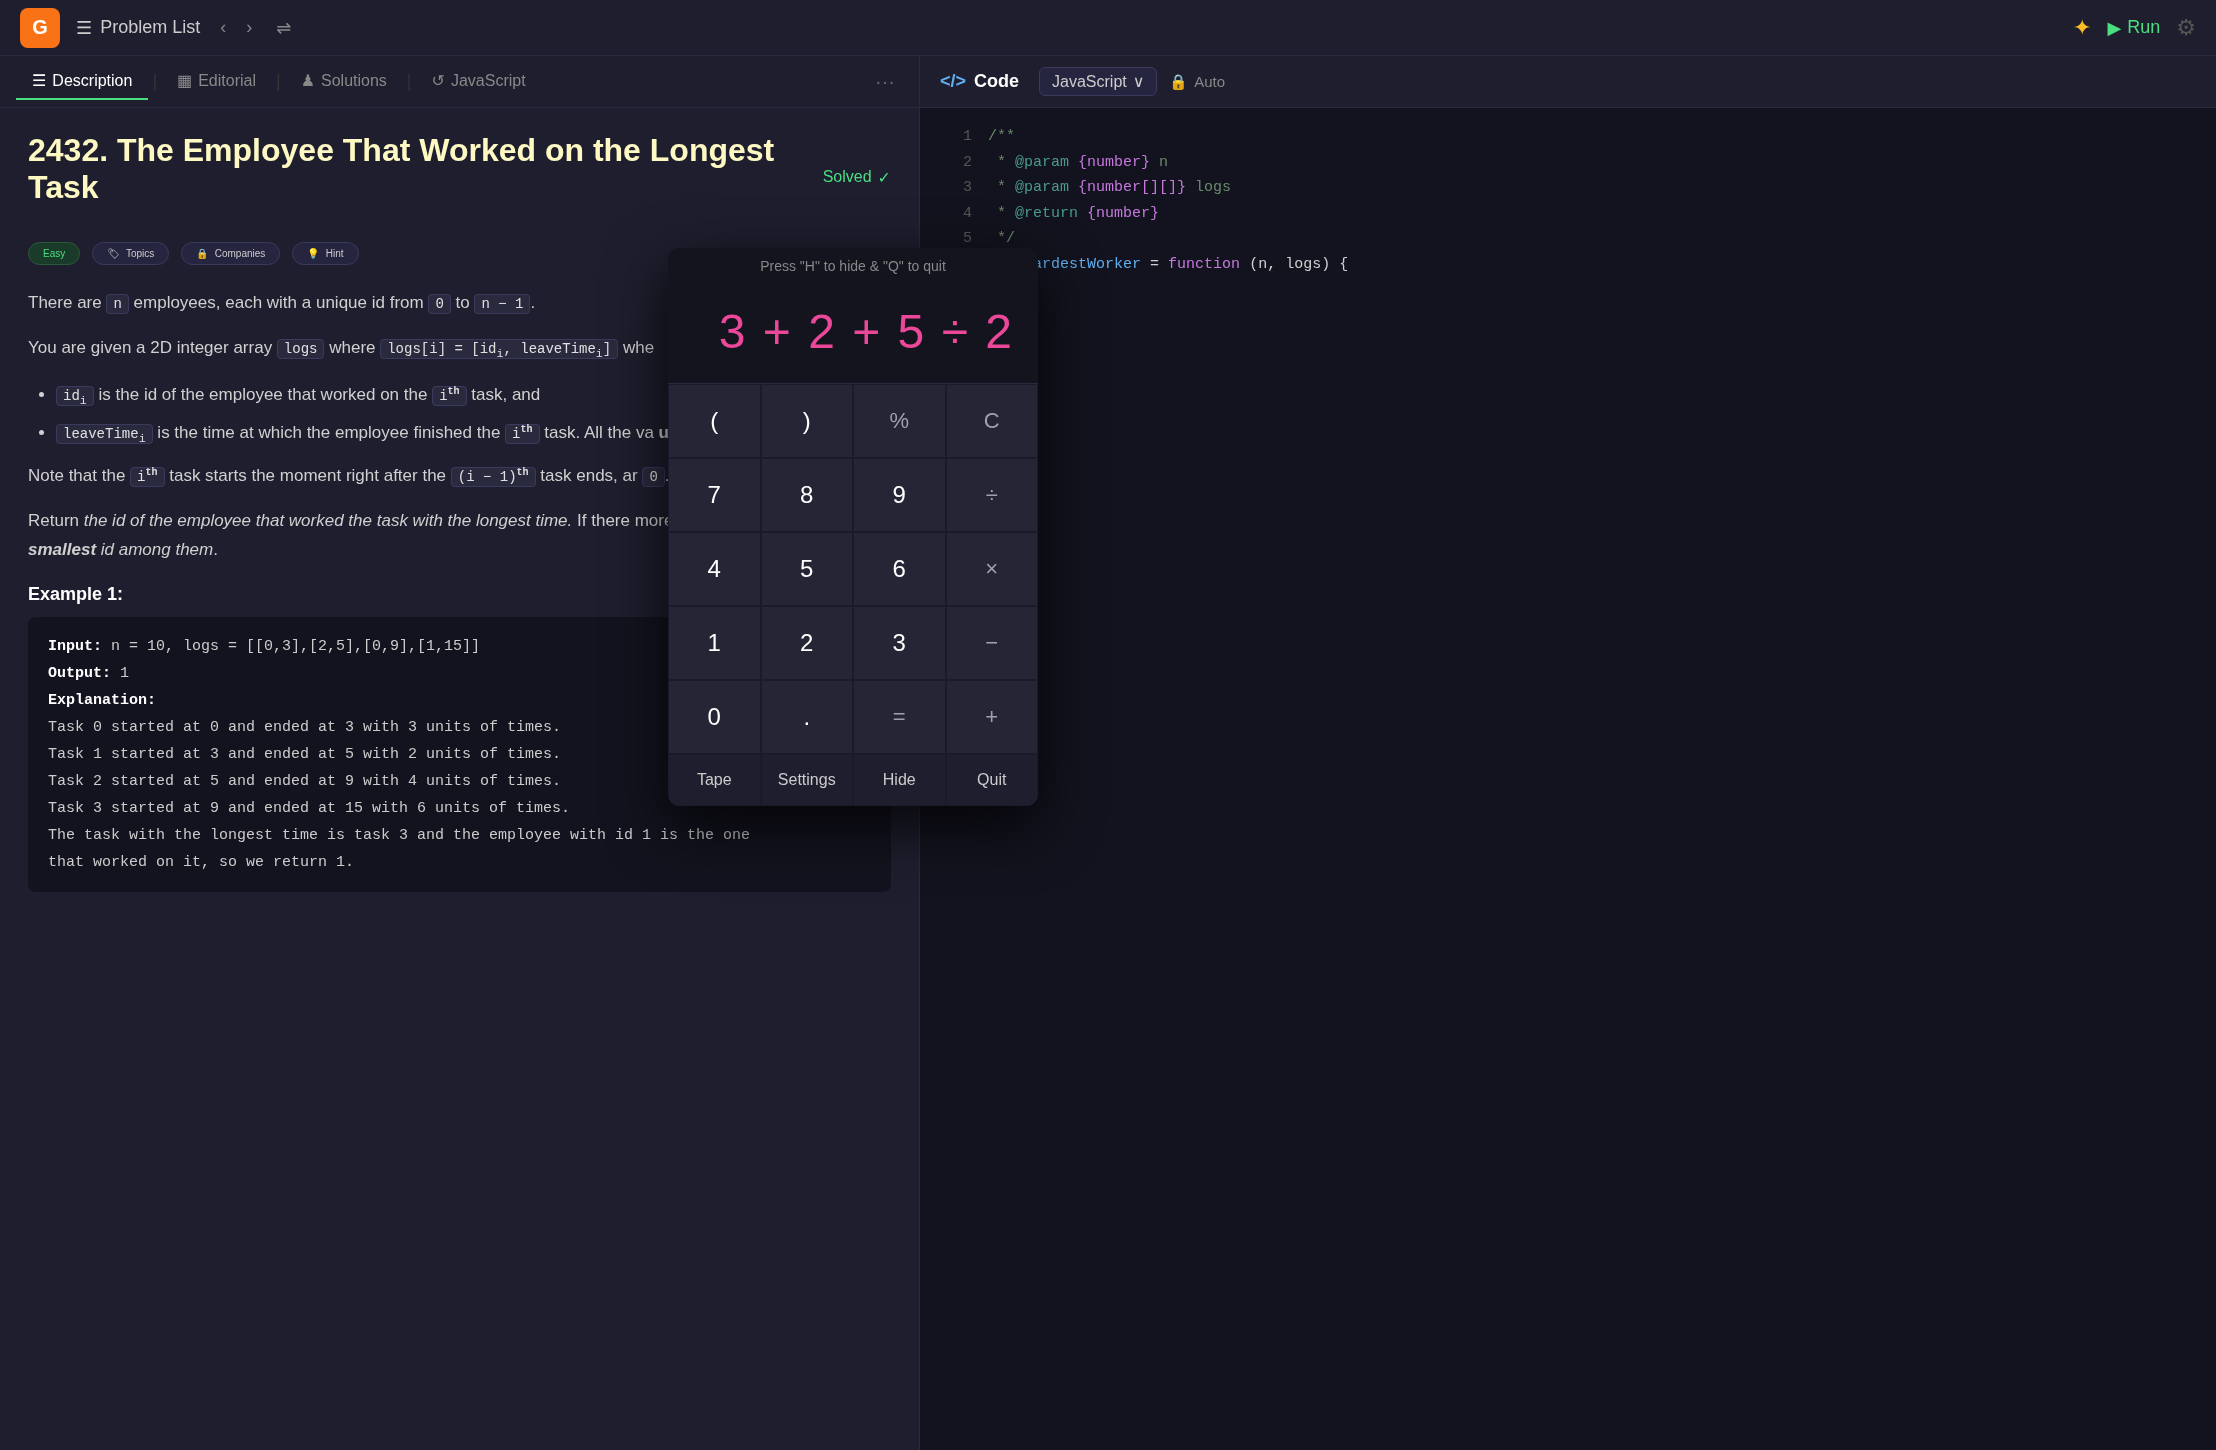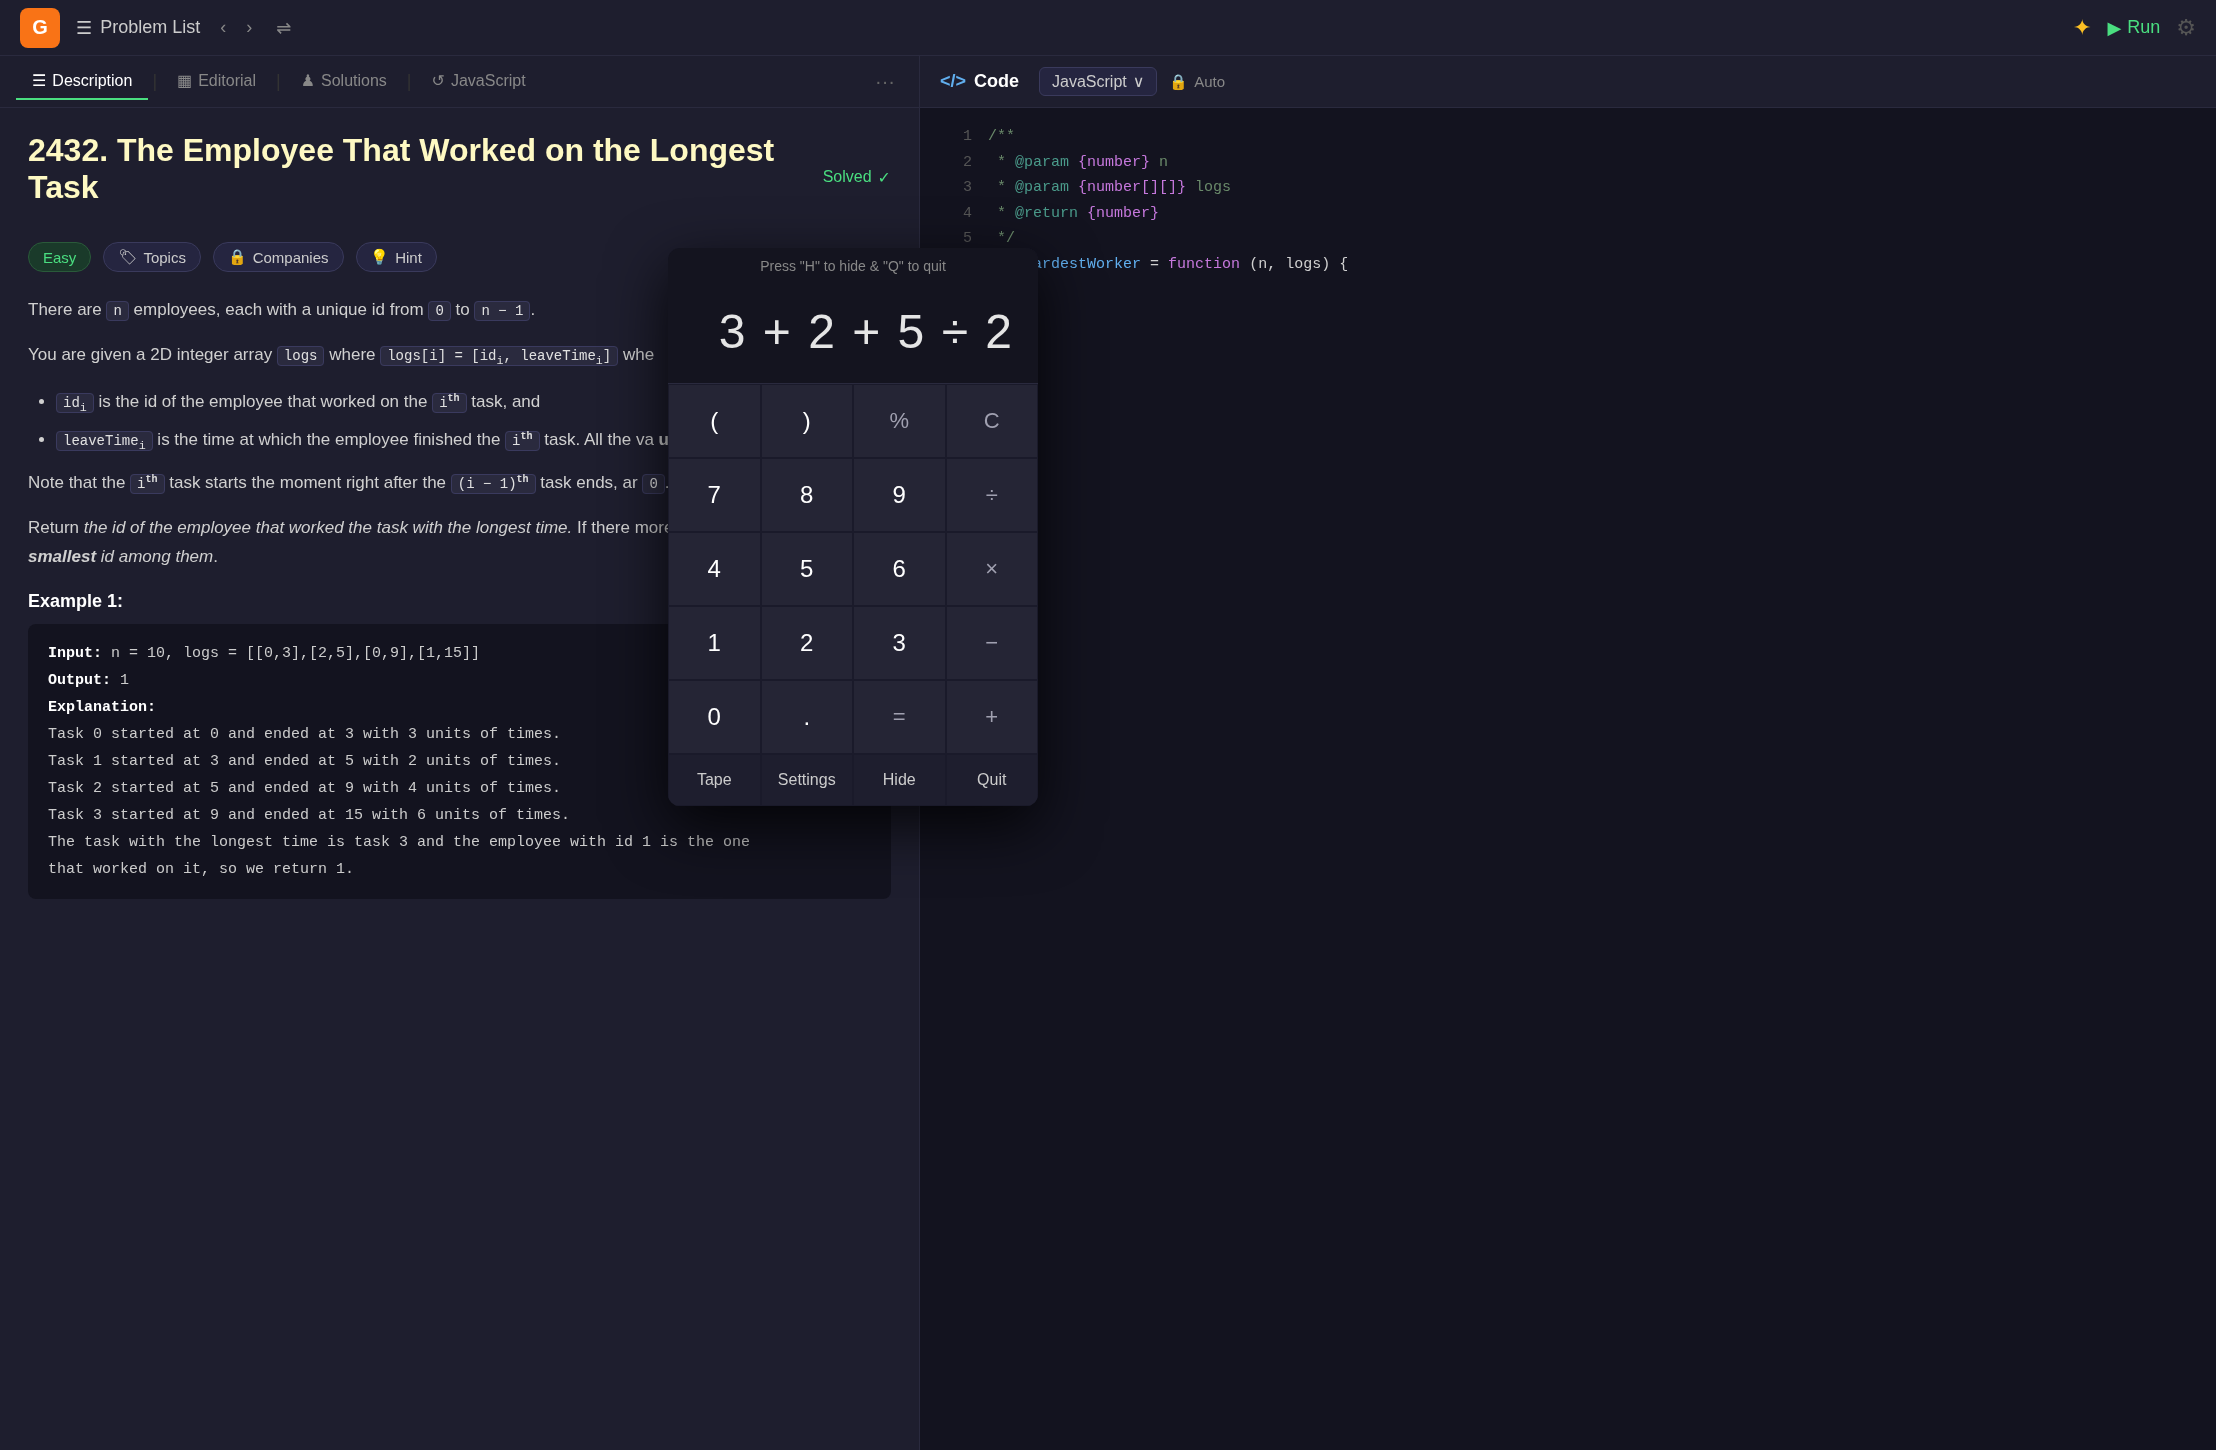--- a/index.html
+++ b/index.html
@@ -176,21 +176,21 @@
       gap: 12px;
       margin-bottom: 24px;
     }
     .tag {
       display: inline-flex;
       align-items: center;
       gap: 6px;
       padding: 5px 14px;
       border-radius: 20px;
       border: 1px solid #3a3a5c;
-      font-size: 15px;
+      font-size: 10px;
       color: #ccc;
       background: #252540;
       cursor: pointer;
     }
     .tag.difficulty {
       background: #1a3a2a;
       border-color: #2a5a3a;
       color: #4ade80;
     }
     .problem-text {
@@ -321,21 +321,21 @@
       padding: 10px;
       font-size: 14px;
       color: #888;
       background: #14141f;
     }
     .calc-display {
       background: #14141f;
       padding: 20px 24px 24px;
       text-align: right;
       font-size: 48px;
-      color: #e5e5e5;
+      color: #ec4899;
       font-weight: 300;
       letter-spacing: 2px;
       border-bottom: 1px solid #2a2a3e;
     }
     .calc-buttons {
       display: grid;
       grid-template-columns: repeat(4, 1fr);
       gap: 0;
     }
     .calc-btn {

